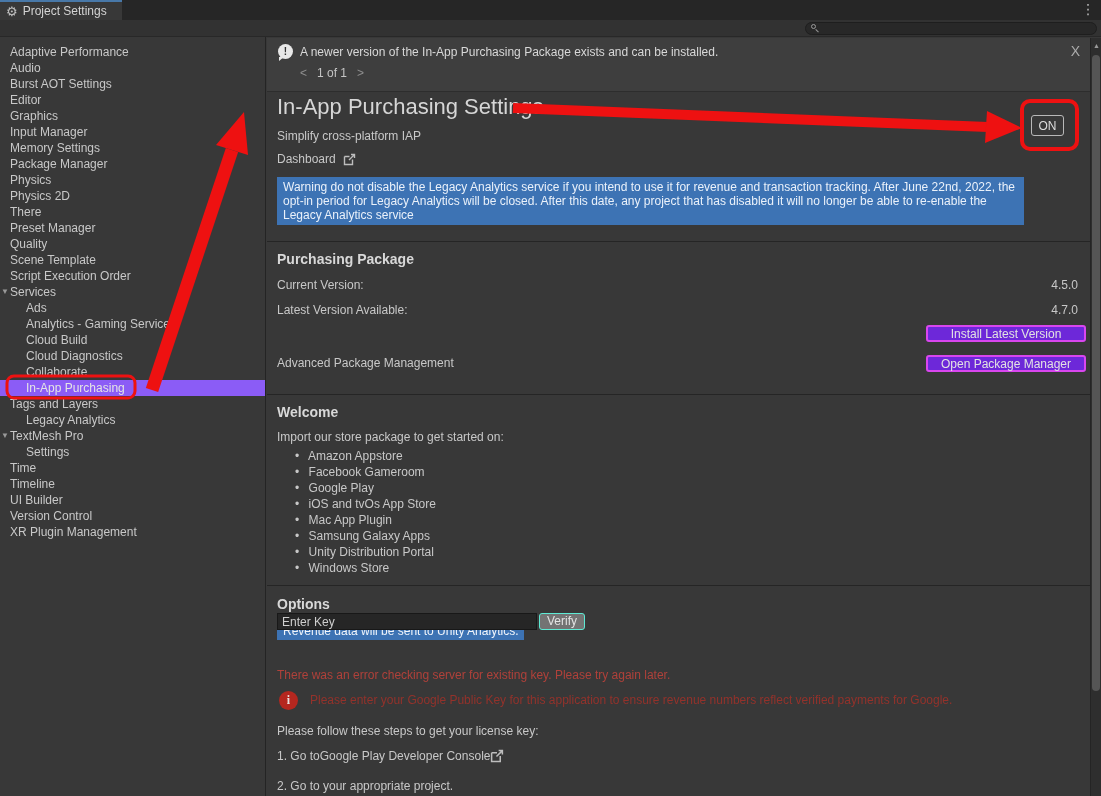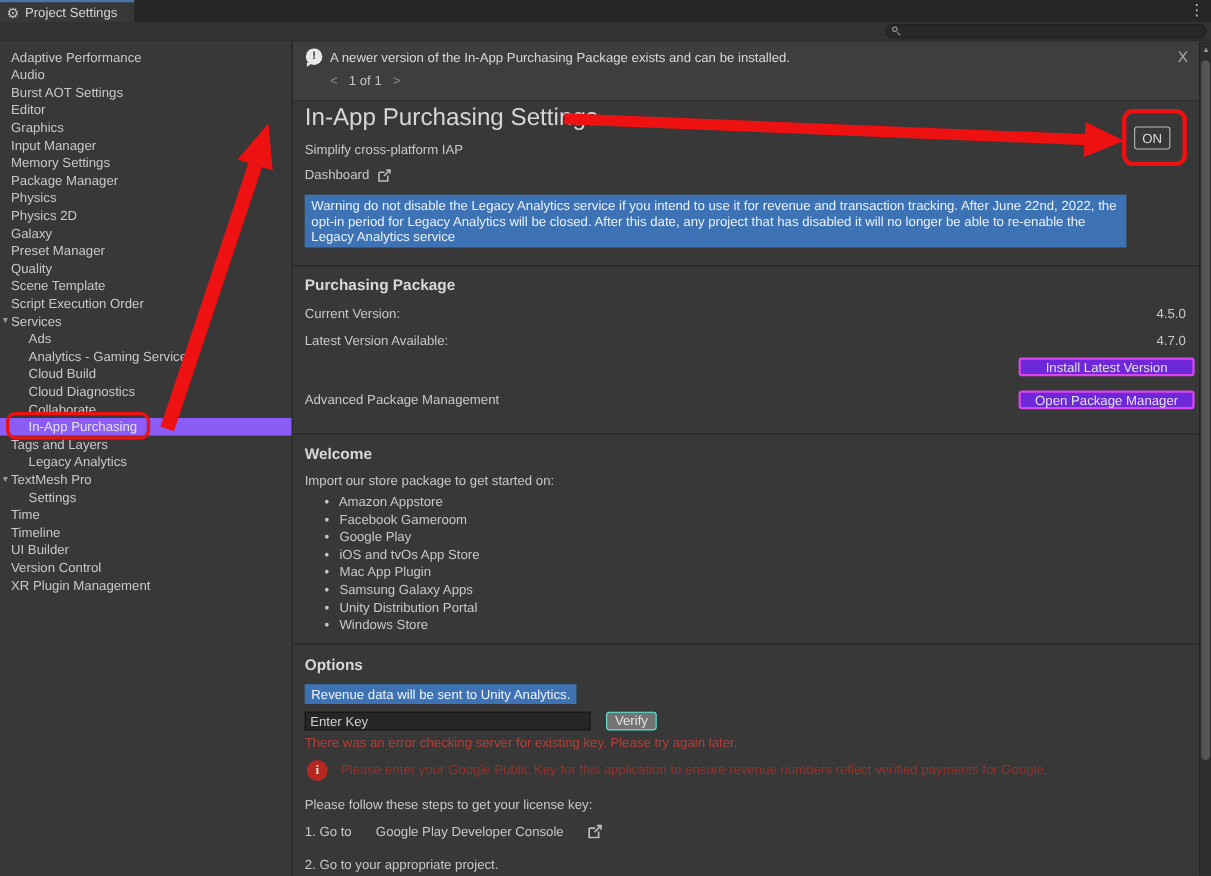--- a/index.html
+++ b/index.html
@@ -60,32 +60,32 @@
   .btn {
     background:#6d28d9; border:2px solid #d946ef; border-radius:3px; color:#e2e2e2;
     font-size:12px; text-align:center; height:17px; line-height:15px; cursor:default;
     font-family:"Liberation Sans", sans-serif;
   }
   .btn-right { position:absolute; right:15px; width:160px; }
   .bullets { position:absolute; left:0; top:411px; }
   .bullet-row { height:16px; line-height:16px; }
   .bullet-row .b { display:inline-block; margin-left:28px; margin-right:6px; color:#c8c8c8; }
   .revenue { position:absolute; left:10px; top:585px; background:#3d73b4; color:#f0f5fb; padding:2px 6px; }
-  .keyrow { position:absolute; left:10px; top:610px; display:flex; gap:14px; }
+  .keyrow { position:absolute; left:10px; top:576px; display:flex; gap:2px; }
   .keyinput { width:260px; height:17px; background:#262626; border:1px solid #181818; color:#cfcfcf;
               font-size:12px; padding:0 4px; font-family:"Liberation Sans", sans-serif; }
   .verify { width:46px; background:#737373; border:1px solid #5eead4; }
   .err { position:absolute; left:10px; top:631px; color:#b0413a; }
   .google-row { position:absolute; left:12px; top:650px; display:flex; align-items:flex-start; gap:12px; }
   .red-info { width:19px; height:19px; border-radius:50%; background:#b5271f; color:#e9dddc;
               display:flex; align-items:center; justify-content:center; font-weight:bold; font-size:12px;
               font-family:"Liberation Serif", serif; flex:0 0 auto; margin-top:4px; }
   .google-text { color:#93322b; margin-top:6px; max-width:770px; }
   .steps { position:absolute; left:10px; top:687px; }
-  .step1 { position:absolute; left:10px; top:712px; display:flex; align-items:center; gap:22px; }
+  .step1 { position:absolute; left:10px; top:712px; display:flex; align-items:center; gap:0; }
   .step2 { position:absolute; left:10px; top:742px; }
   
   .scrollbar { position:absolute; right:0; top:1px; bottom:0; width:11px; background:#2e2e2e; border-left:1px solid #242424; }
   .scroll-up { position:absolute; left:1px; top:4px; width:9px; text-align:center; font-size:7px; color:#9a9a9a; }
   .scroll-thumb { position:absolute; left:1px; top:17px; width:8px; height:636px; background:#555; border-radius:4px; }
   
   .on-btn { position:absolute; left:764px; top:78px; width:33px; height:21px; border:1px solid #b8b8b8;
             border-radius:3px; color:#dcdcdc; display:flex; align-items:center; justify-content:center; }
   
   .overlay { position:absolute; left:0; top:0; width:1101px; height:796px; pointer-events:none; }
@@ -159,21 +159,21 @@
         <span>Physics</span>
       </div>
 
       <div class="side-row">
         
         <span>Physics 2D</span>
       </div>
 
       <div class="side-row">
         
-        <span>Galaxy</span>
+        <span>There</span>
       </div>
 
       <div class="side-row">
         
         <span>Preset Manager</span>
       </div>
 
       <div class="side-row">
         
         <span>Quality</span>

